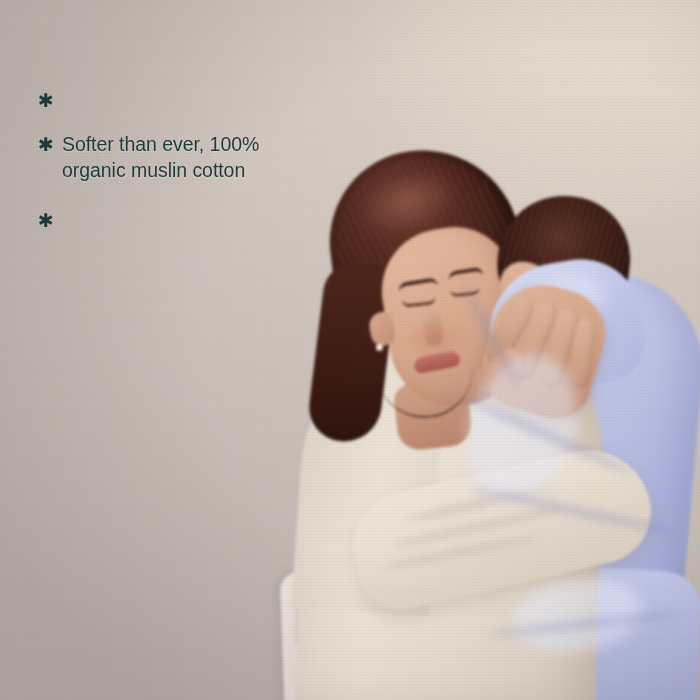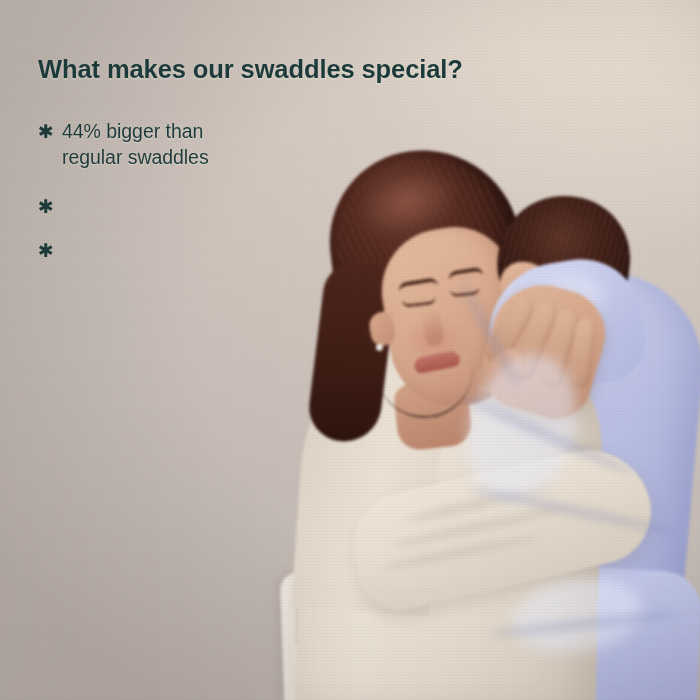--- a/index.html
+++ b/index.html
@@ -386,34 +386,33 @@
     <div class="swaddle-crease-3"></div>
     <div class="swaddle-crease-4"></div>
   </div>
 
   <div class="photo-depth"></div>
   <div class="bg-vignette"></div>
   <div class="bg-grain"></div>
 
   <div class="text-block">
 
-    <div class="headline">What makes our swaddles special?</div>
 
     <div class="bullets">
-
-      <div class="bullet-row">
-        <span class="bullet-marker">✱</span>
-        <span class="bullet-text">44% bigger than
-regular swaddles</span>
-      </div>
 
       <div class="bullet-row">
         <span class="bullet-marker">✱</span>
       </div>
 
       <div class="bullet-row">
         <span class="bullet-marker">✱</span>
+        <span class="bullet-text">Softer than ever, 100%
+organic muslin cotton</span>
+      </div>
+
+      <div class="bullet-row">
+        <span class="bullet-marker">✱</span>
       </div>
 
     </div>
   </div>
 
 </div>
 
 </body></html>

